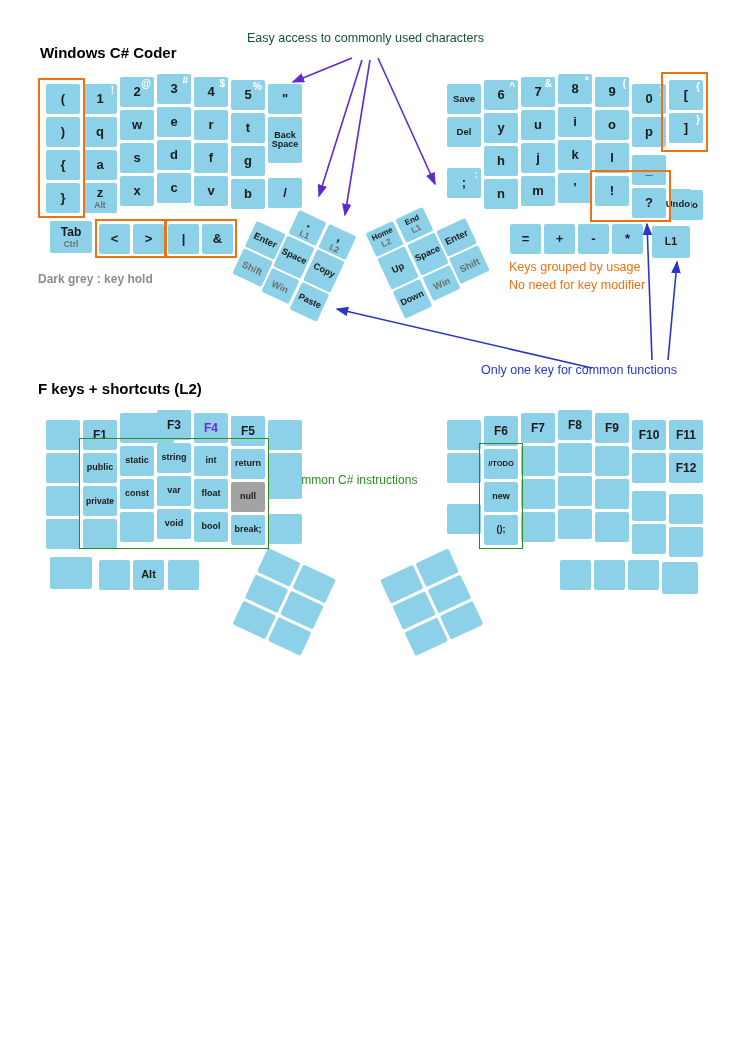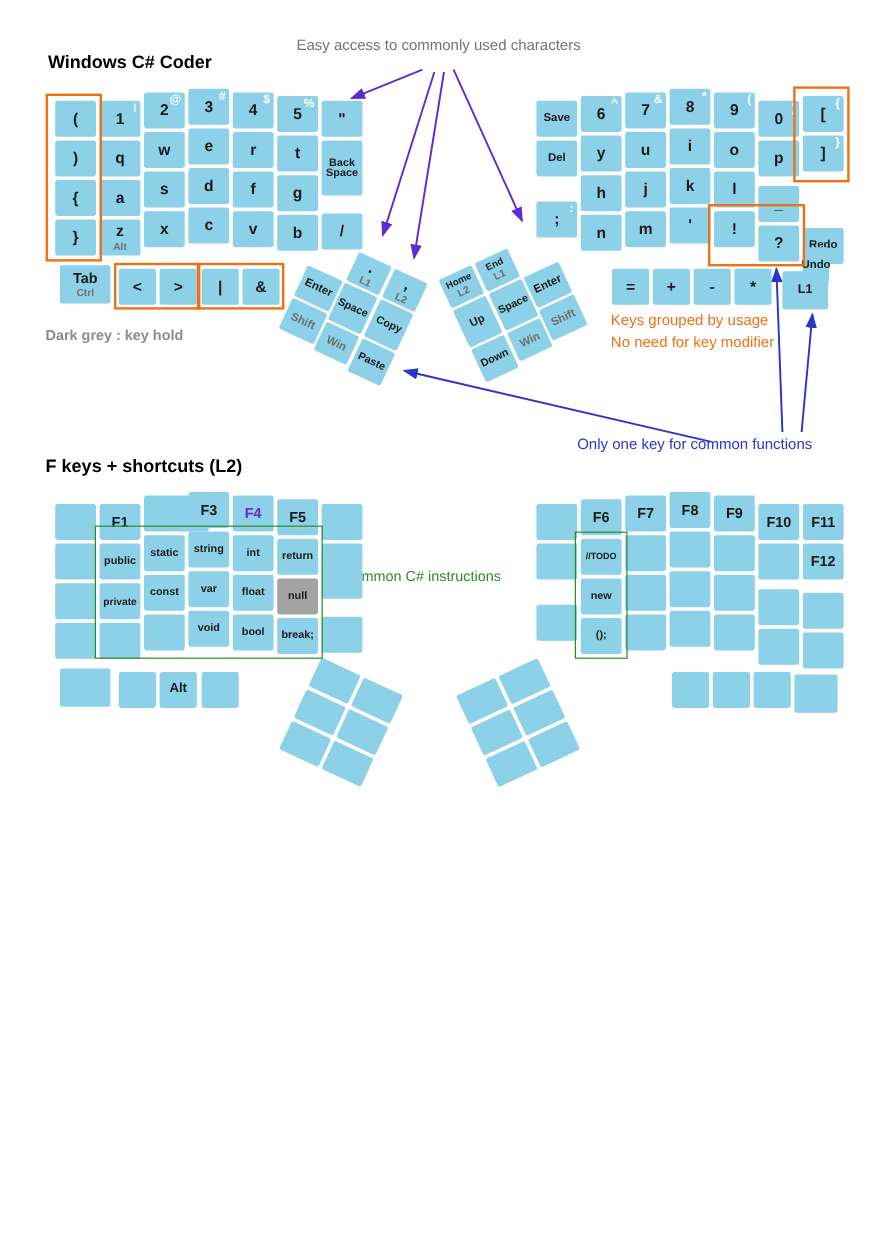--- a/index.html
+++ b/index.html
@@ -9,21 +9,21 @@
   .key{position:absolute;background:#8CD1E7;border-radius:2px;box-sizing:border-box;
        display:flex;flex-direction:column;align-items:center;justify-content:center;
        color:#1a1a1a;font-weight:700;}
   .key .main{line-height:1.05;text-align:center;padding:0 1px;}
   .key .sc{position:absolute;top:1px;right:3px;font-size:10px;color:#ffffff;font-weight:700;}
   .key .hold{font-size:8.5px;color:#6e6e6e;margin-top:1px;line-height:1;font-weight:700;}
   .cluster{position:absolute;transform-origin:0 0;}
   .obox{position:absolute;box-sizing:border-box;pointer-events:none;background:transparent;}
   .ann{position:absolute;white-space:nowrap;font-size:12.5px;}
   .t-title{font-size:15px;font-weight:700;color:#000;text-align:right;}
-  .c-purple{color:#737373;}
+  .c-purple{color:#14532d;}
   .c-blue{color:#2B35C8;}
   .c-orange{color:#ED7214;}
   .c-green{color:#2E8B22;font-size:12px;}
   .c-grey{color:#8C8C8C;font-weight:700;font-size:12px;}
   #arrow-layer{position:absolute;left:0;top:0;pointer-events:none;}
 </style>
 </head>
 <body>
 
 <div id="page">
@@ -219,21 +219,21 @@
       </div>
       <div class="key" style="left: 558px; top: 173px; width: 34px; height: 30px; background: rgb(140, 209, 231);">
         <span class="main" style="font-size: 13px; color: rgb(26, 26, 26);">'</span>
       </div>
       <div class="key" style="left: 595px; top: 176px; width: 34px; height: 30px; background: rgb(140, 209, 231);">
         <span class="main" style="font-size: 13px; color: rgb(26, 26, 26);">!</span>
       </div>
       <div class="key" style="left: 632px; top: 188px; width: 34px; height: 30px; background: rgb(140, 209, 231);">
         <span class="main" style="font-size: 13px; color: rgb(26, 26, 26);">?</span>
       </div>
-      <div class="key" style="left: 669px; top: 206px; width: 22px; height: 30px; background: rgb(140, 209, 231);">
+      <div class="key" style="left: 669px; top: 189px; width: 22px; height: 30px; background: rgb(140, 209, 231); align-items: flex-end;">
         <span class="main" style="font-size: 9.5px; color: rgb(26, 26, 26);">Undo</span>
       </div>
       <div class="key" style="left: 510px; top: 224px; width: 31px; height: 30px; background: rgb(140, 209, 231);">
         <span class="main" style="font-size: 13px; color: rgb(26, 26, 26);">=</span>
       </div>
       <div class="key" style="left: 544px; top: 224px; width: 31px; height: 30px; background: rgb(140, 209, 231);">
         <span class="main" style="font-size: 13px; color: rgb(26, 26, 26);">+</span>
       </div>
       <div class="key" style="left: 578px; top: 224px; width: 31px; height: 30px; background: rgb(140, 209, 231);">
         <span class="main" style="font-size: 13px; color: rgb(26, 26, 26);">-</span>

